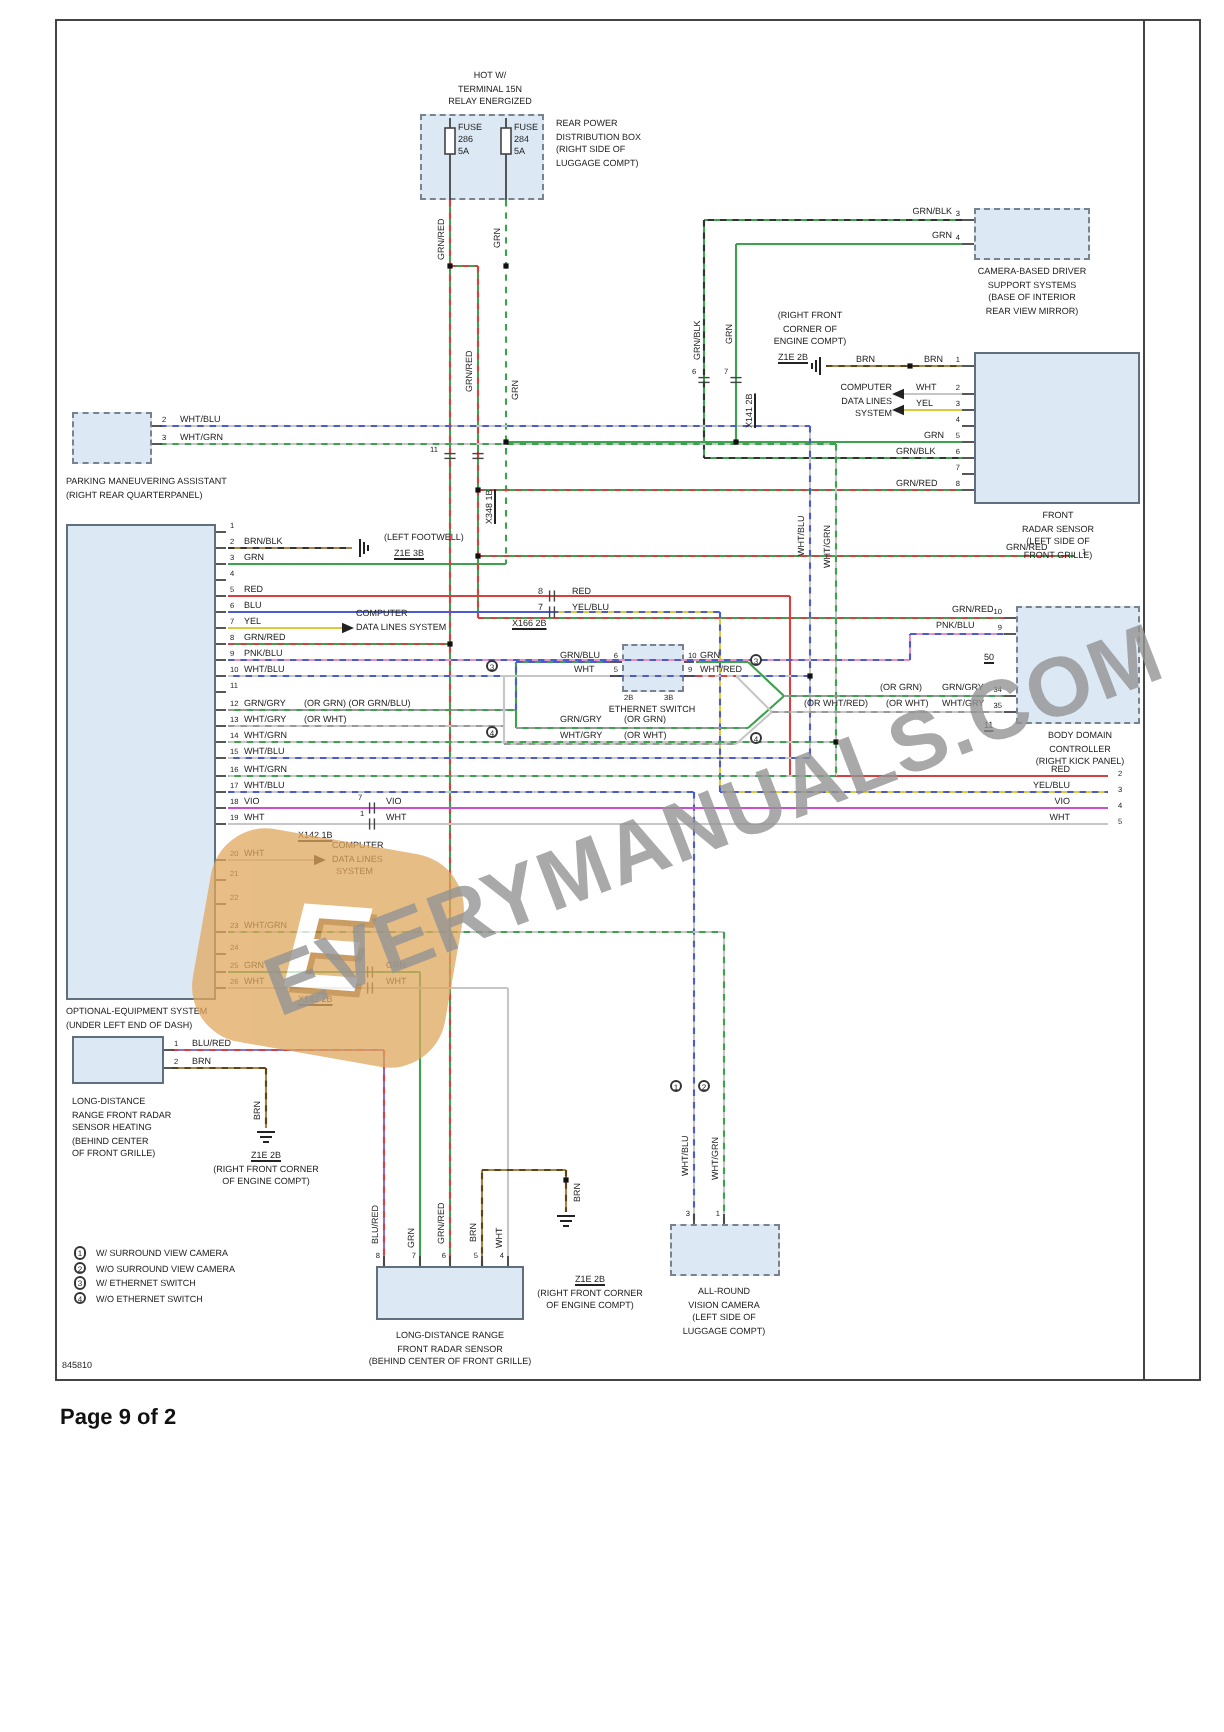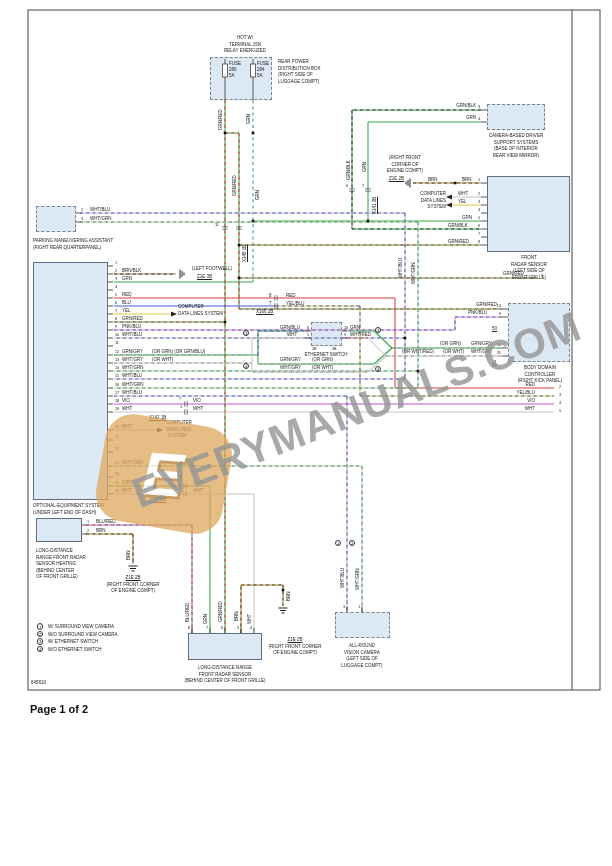--- a/index.html
+++ b/index.html
@@ -225,21 +225,21 @@
       <polygon points="163,430 157,427.4 157,432.6" fill="#222"></polygon>
       <polygon points="446,197 452,194.4 452,199.6" fill="#222"></polygon>
       <polygon points="446,205 452,202.4 452,207.6" fill="#222"></polygon>
     </svg>
 
   <div id="wm-logo">
       <span>E</span>
     </div>
   <div id="wm-text">EVERYMANUALS.COM</div>
 
-  <div id="footer">Page 1 of 2</div>
+  <div id="footer">Page 9 of 2</div>
 <div class="box dashed" style="left: 210px; top: 57px; width: 62px; height: 43px;"></div>
     <div class="box dashed" style="left: 487px; top: 104px; width: 58px; height: 26px;"></div>
     <div class="box" style="left: 487px; top: 176px; width: 83px; height: 76px;"></div>
     <div class="box dashed" style="left: 508px; top: 303px; width: 62px; height: 59px;"></div>
     <div class="box dashed" style="left: 36px; top: 206px; width: 40px; height: 26px;"></div>
     <div class="box" style="left: 33px; top: 262px; width: 75px; height: 238px;"></div>
     <div class="box" style="left: 36px; top: 518px; width: 46px; height: 24px;"></div>
     <div class="box dashed" style="left: 311px; top: 322px; width: 31px; height: 24px;"></div>
     <div class="box" style="left: 188px; top: 633px; width: 74px; height: 27px;"></div>
     <div class="box dashed" style="left: 335px; top: 612px; width: 55px; height: 26px;"></div>

